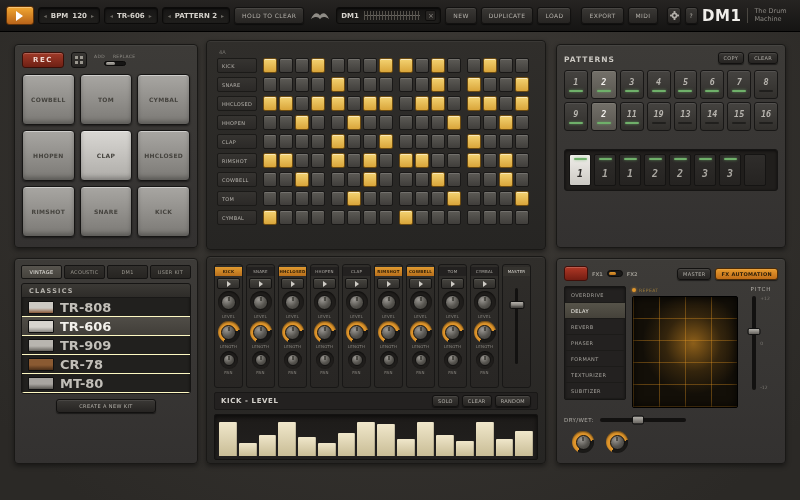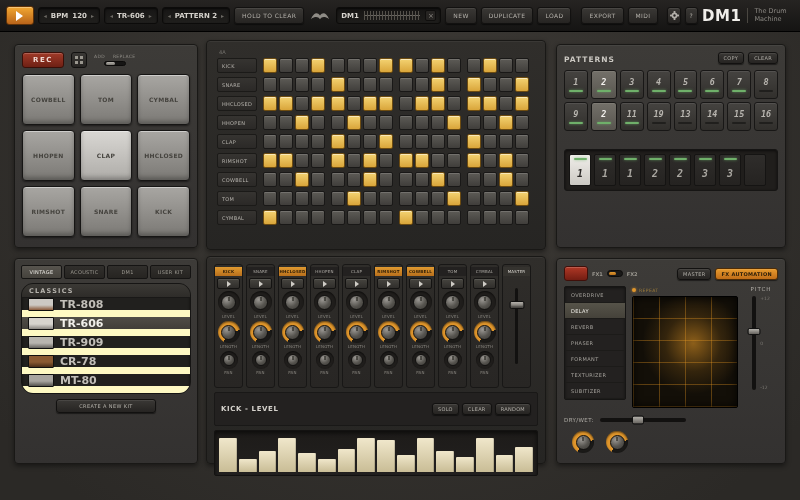--- a/index.html
+++ b/index.html
@@ -77,23 +77,23 @@
   .tbar{width:13px;height:2px;border-radius:1px;margin:3px 0 1px;background:transparent}
   .tbar.fill{background:#6fb06a;box-shadow:0 0 3px rgba(110,180,105,.7)}
   .tnum{flex:1;display:flex;align-items:center;font-family:"DejaVu Sans Mono",monospace;font-style:italic;font-weight:bold;font-size:10px;color:#aba8a2}
   .tslot.current{background:linear-gradient(#f0eeea,#ccc9c3)}
   .tslot.current .tnum{color:#2a2826}
 
   
   .kit-tabs{display:flex;gap:2px;margin-bottom:4px}
   .ktab{flex:1;height:14px;font-size:5px;color:#9a978f;background:linear-gradient(#312f2c,#262421);border:1px solid #151413;border-radius:2px;display:flex;align-items:center;justify-content:center;letter-spacing:.3px}
   .ktab.active{background:linear-gradient(#57544e,#45423c);color:#eceae4}
-  .kit-list{background:#21201e;border:1px solid #161514;border-radius:12px;overflow:hidden;box-shadow:inset 0 1px 3px rgba(0,0,0,.6)}
+  .kit-list{background:#21201e;border:1px solid #161514;border-radius:3px;overflow:hidden;box-shadow:inset 0 1px 3px rgba(0,0,0,.6)}
   .kit-head{height:14px;background:linear-gradient(#3b3935,#2e2c29);border-bottom:1px solid #191817;font-size:6.5px;font-weight:bold;color:#b5b2ac;letter-spacing:1.2px;display:flex;align-items:center;padding-left:7px}
-  .kit-item{height:19px;display:flex;align-items:center;gap:6px;padding:0 6px;border-bottom:7px solid #fef9c3;font-size:11px;font-weight:bold;color:#c2bfb9}
+  .kit-item{height:19px;display:flex;align-items:center;gap:6px;padding:0 6px;border-bottom:1px solid #fef9c3;font-size:13px;font-weight:bold;color:#c2bfb9}
   .kit-item.selected{background:linear-gradient(#504d47,#413e39);color:#f2f0eb}
   .kthumb{width:26px;height:13px;border-radius:1px;border:1px solid #101010;flex:none}
   .kthumb.t1{background:linear-gradient(#ccc9c3 55%,#8a5a3a)}
   .kthumb.t2{background:linear-gradient(#d7d4ce 55%,#8a8782)}
   .kthumb.t3{background:linear-gradient(#b8b5af 55%,#66635e)}
   .kthumb.t4{background:linear-gradient(#e2d8ba 55%,#9a8f6a)}
   .kthumb.t5{background:linear-gradient(#8a5a32 55%,#4a2e18)}
   .kthumb.t6{background:linear-gradient(#6a6762 55%,#34322e)}
   .kthumb.t7{background:linear-gradient(#a8a5a0 55%,#56544f)}
   .kit-create{display:flex;margin:5px auto 0;width:100px;height:14px;font-size:5px}
@@ -108,21 +108,21 @@
   .kwrap{width:22px;height:22px;border-radius:50%;display:flex;align-items:center;justify-content:center;background:#201e1c;box-shadow:inset 0 1px 2px rgba(0,0,0,.6);flex:none}
   .kwrap.ringo{background:conic-gradient(from 210deg,#e0962c 0 230deg,#1b1a18 230deg 360deg)}
   .kwrap.small{width:18px;height:18px}
   .knob{width:15px;height:15px;border-radius:50%;background:radial-gradient(circle at 35% 28%,#9b9893,#56544f 55%,#3a3834);border:1px solid #131211;position:relative}
   .kwrap.small .knob{width:12px;height:12px}
   .knob::after{content:"";position:absolute;left:50%;top:1px;width:1px;height:4px;background:#15140f;transform:translateX(-50%)}
   .klabel{font-size:4px;color:#8a8781;letter-spacing:.2px;line-height:1}
   .strip.master .strip-name{background:#35332f;color:#dcd9d3}
   .fader-track{width:3px;height:76px;background:#121110;border-radius:2px;position:relative;margin-top:10px}
   .fader-handle{position:absolute;left:50%;transform:translateX(-50%);top:13px;width:15px;height:8px;border-radius:2px;background:linear-gradient(#b5b2ac,#66635e);border:1px solid #101010;box-shadow:inset 0 -2px 2px rgba(0,0,0,.35)}
-  .mix-info{display:flex;align-items:center;height:15px;background:#232120;border:1px solid #191817;border-radius:2px;padding:16px 6px;margin-bottom:4px;gap:3px}
+  .mix-info{display:flex;align-items:center;height:15px;background:#232120;border:1px solid #191817;border-radius:2px;padding:8px 6px;margin-bottom:4px;gap:3px}
   .mix-sel{font-size:7px;font-weight:bold;color:#d5d2cc;letter-spacing:.6px}
   .vel-area{height:46px;background:linear-gradient(#1d1b19,#232120);border:1px solid #131211;border-radius:2px;display:flex;align-items:flex-end;gap:2px;padding:3px 4px;box-shadow:inset 0 2px 4px rgba(0,0,0,.6)}
   .vbar{flex:1;background:linear-gradient(#f0e7cb,#c9bd96);border-radius:1px 1px 0 0;box-shadow:inset -1px 0 0 rgba(0,0,0,.15)}
 
   
   .fx-head{display:flex;align-items:center;gap:4px;margin-bottom:5px;height:15px}
   .fx-power{width:24px;height:15px;border-radius:3px;background:linear-gradient(#b03826,#731d12);border:1px solid #40100a;box-shadow:inset 0 1px 0 rgba(255,255,255,.18)}
   .fxlab{font-size:5px;color:#9a978f;font-weight:bold}
   .fx-sw{width:16px;height:7px;background:#1a1918;border-radius:4px;border:1px solid #0d0c0b;position:relative}
   .fx-sw::after{content:"";position:absolute;left:1px;top:1px;width:7px;height:3px;background:linear-gradient(#e09a30,#b8701c);border-radius:3px}

